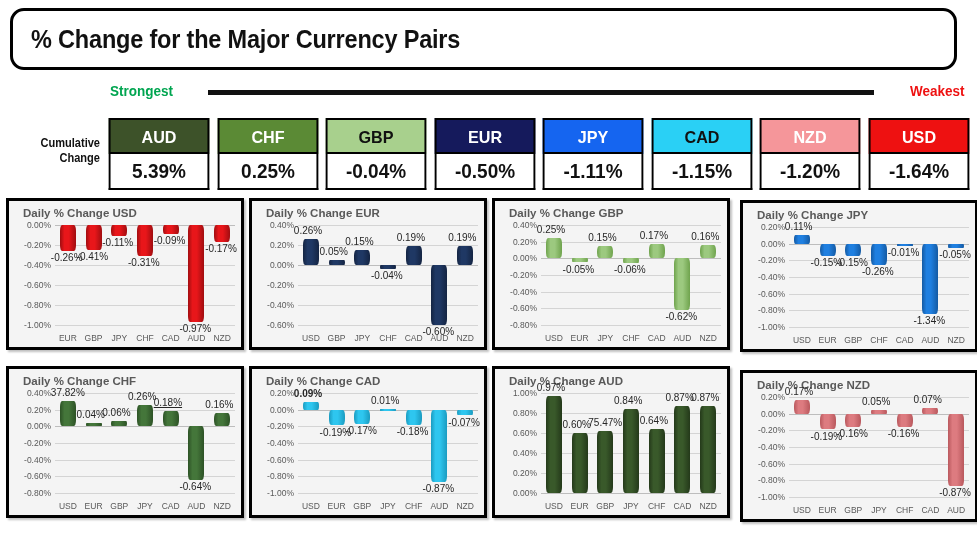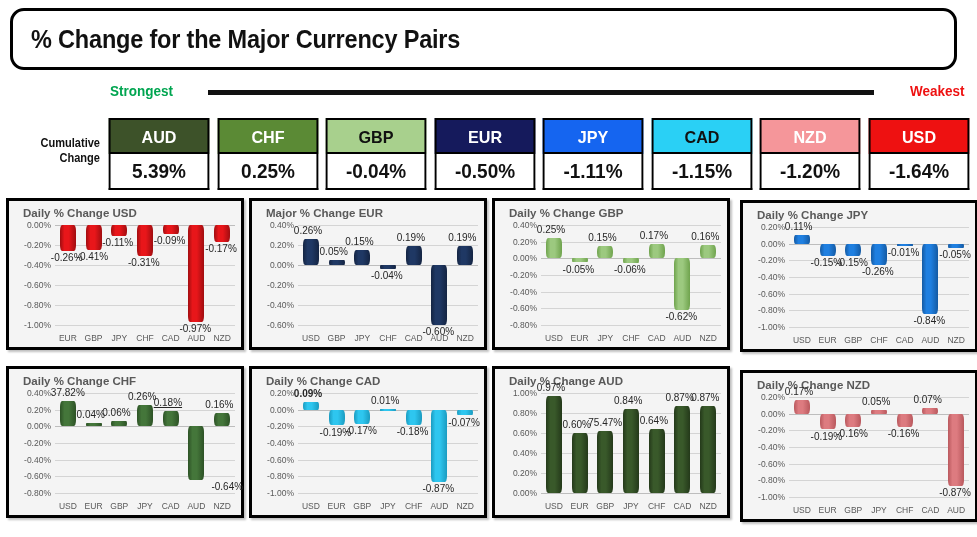--- a/index.html
+++ b/index.html
@@ -210,21 +210,21 @@
       <div class="xtick" style="left: 102.857px; width: 25.7143px;">CAD</div>
       <div class="bar" style="left: 133.457px; top: 0px; width: 15.9429px; height: 97px; background: linear-gradient(to right, rgb(160, 13, 16) 0%, rgb(232, 22, 26) 28%, rgb(232, 22, 26) 55%, rgb(160, 13, 16) 100%);"></div>
       <div class="bar-label" style="left: 124.429px; top: 98px;">-0.97%</div>
       <div class="xtick" style="left: 128.571px; width: 25.7143px;">AUD</div>
       <div class="bar" style="left: 159.171px; top: 0px; width: 15.9429px; height: 17px; background: linear-gradient(to right, rgb(160, 13, 16) 0%, rgb(232, 22, 26) 28%, rgb(232, 22, 26) 55%, rgb(160, 13, 16) 100%);"></div>
       <div class="bar-label" style="left: 150.143px; top: 18px;">-0.17%</div>
       <div class="xtick" style="left: 154.286px; width: 25.7143px;">NZD</div>
     </div>
   </div>
 <div class="chart-panel" style="left: 249px; top: 198px; width: 238px; height: 152px;">
-    <div class="chart-title">Major % Change EUR</div>
+    <div class="chart-title">Daily % Change EUR</div>
     <div class="plot">
       <div class="gridline" style="top: 0px;"></div>
       <div class="ytick" style="top: 0px;">0.40%</div>
       <div class="gridline" style="top: 20px;"></div>
       <div class="ytick" style="top: 20px;">0.20%</div>
       <div class="gridline zero" style="top: 40px;"></div>
       <div class="ytick" style="top: 40px;">0.00%</div>
       <div class="gridline" style="top: 60px;"></div>
       <div class="ytick" style="top: 60px;">-0.20%</div>
       <div class="gridline" style="top: 80px;"></div>
@@ -320,21 +320,21 @@
       <div class="bar" style="left: 56.3143px; top: 16.6667px; width: 15.9429px; height: 12.5px; background: linear-gradient(to right, rgb(20, 90, 163) 0%, rgb(31, 127, 224) 28%, rgb(31, 127, 224) 55%, rgb(20, 90, 163) 100%);"></div>
       <div class="bar-label" style="left: 47.2857px; top: 30.1667px;">-0.15%</div>
       <div class="xtick" style="left: 51.4286px; width: 25.7143px;">GBP</div>
       <div class="bar" style="left: 82.0286px; top: 16.6667px; width: 15.9429px; height: 21.6667px; background: linear-gradient(to right, rgb(20, 90, 163) 0%, rgb(31, 127, 224) 28%, rgb(31, 127, 224) 55%, rgb(20, 90, 163) 100%);"></div>
       <div class="bar-label" style="left: 73px; top: 39.3333px;">-0.26%</div>
       <div class="xtick" style="left: 77.1429px; width: 25.7143px;">CHF</div>
       <div class="bar" style="left: 107.743px; top: 16.6667px; width: 15.9429px; height: 2.5px; background: linear-gradient(to right, rgb(20, 90, 163) 0%, rgb(31, 127, 224) 28%, rgb(31, 127, 224) 55%, rgb(20, 90, 163) 100%);"></div>
       <div class="bar-label" style="left: 98.7143px; top: 20.1667px;">-0.01%</div>
       <div class="xtick" style="left: 102.857px; width: 25.7143px;">CAD</div>
       <div class="bar" style="left: 133.457px; top: 16.6667px; width: 15.9429px; height: 70px; background: linear-gradient(to right, rgb(20, 90, 163) 0%, rgb(31, 127, 224) 28%, rgb(31, 127, 224) 55%, rgb(20, 90, 163) 100%);"></div>
-      <div class="bar-label" style="left: 124.429px; top: 87.6667px;">-0.84%</div>
+      <div class="bar-label" style="left: 124.429px; top: 87.6667px;">-1.34%</div>
       <div class="xtick" style="left: 128.571px; width: 25.7143px;">AUD</div>
       <div class="bar" style="left: 159.171px; top: 16.6667px; width: 15.9429px; height: 4.16667px; background: linear-gradient(to right, rgb(20, 90, 163) 0%, rgb(31, 127, 224) 28%, rgb(31, 127, 224) 55%, rgb(20, 90, 163) 100%);"></div>
       <div class="bar-label" style="left: 150.143px; top: 21.8333px;">-0.05%</div>
       <div class="xtick" style="left: 154.286px; width: 25.7143px;">NZD</div>
     </div>
   </div>
 <div class="chart-panel" style="left: 6px; top: 366px; width: 238px; height: 152px;">
     <div class="chart-title">Daily % Change CHF</div>
     <div class="plot">
       <div class="gridline" style="top: 0px;"></div>
@@ -360,21 +360,21 @@
       <div class="bar" style="left: 56.3143px; top: 28.3333px; width: 15.9429px; height: 5px; background: linear-gradient(to right, rgb(45, 82, 38) 0%, rgb(68, 118, 58) 28%, rgb(68, 118, 58) 55%, rgb(45, 82, 38) 100%);"></div>
       <div class="bar-label" style="left: 47.2857px; top: 14.3333px;">0.06%</div>
       <div class="xtick" style="left: 51.4286px; width: 25.7143px;">GBP</div>
       <div class="bar" style="left: 82.0286px; top: 11.6667px; width: 15.9429px; height: 21.6667px; background: linear-gradient(to right, rgb(45, 82, 38) 0%, rgb(68, 118, 58) 28%, rgb(68, 118, 58) 55%, rgb(45, 82, 38) 100%);"></div>
       <div class="bar-label" style="left: 73px; top: -2.33333px;">0.26%</div>
       <div class="xtick" style="left: 77.1429px; width: 25.7143px;">JPY</div>
       <div class="bar" style="left: 107.743px; top: 18.3333px; width: 15.9429px; height: 15px; background: linear-gradient(to right, rgb(45, 82, 38) 0%, rgb(68, 118, 58) 28%, rgb(68, 118, 58) 55%, rgb(45, 82, 38) 100%);"></div>
       <div class="bar-label" style="left: 98.7143px; top: 4.33333px; text-decoration: underline;">0.18%</div>
       <div class="xtick" style="left: 102.857px; width: 25.7143px;">CAD</div>
       <div class="bar" style="left: 133.457px; top: 33.3333px; width: 15.9429px; height: 53.3333px; background: linear-gradient(to right, rgb(45, 82, 38) 0%, rgb(68, 118, 58) 28%, rgb(68, 118, 58) 55%, rgb(45, 82, 38) 100%);"></div>
-      <div class="bar-label" style="left: 124.429px; top: 87.6667px; margin-left: 32px;">-0.64%</div>
+      <div class="bar-label" style="left: 124.429px; top: 87.6667px;">-0.64%</div>
       <div class="xtick" style="left: 128.571px; width: 25.7143px;">AUD</div>
       <div class="bar" style="left: 159.171px; top: 20px; width: 15.9429px; height: 13.3333px; background: linear-gradient(to right, rgb(45, 82, 38) 0%, rgb(68, 118, 58) 28%, rgb(68, 118, 58) 55%, rgb(45, 82, 38) 100%);"></div>
       <div class="bar-label" style="left: 150.143px; top: 6px;">0.16%</div>
       <div class="xtick" style="left: 154.286px; width: 25.7143px;">NZD</div>
     </div>
   </div>
 <div class="chart-panel" style="left: 249px; top: 366px; width: 238px; height: 152px;">
     <div class="chart-title">Daily % Change CAD</div>
     <div class="plot">
       <div class="gridline" style="top: 0px;"></div>

